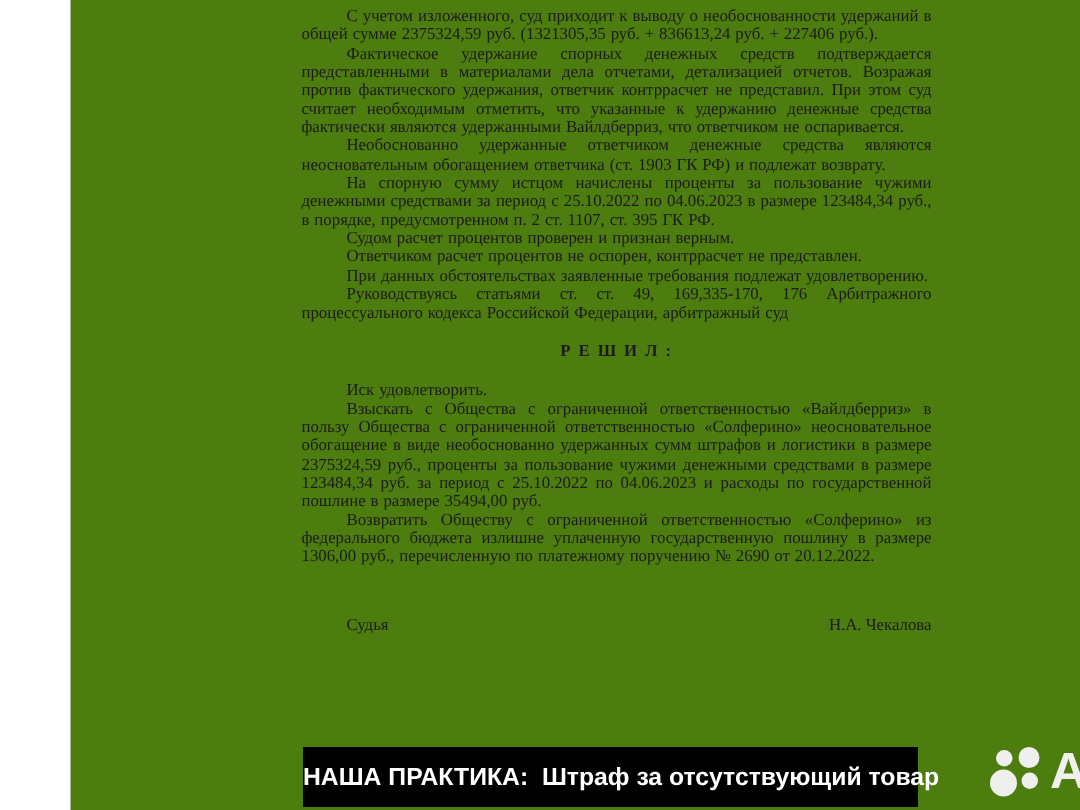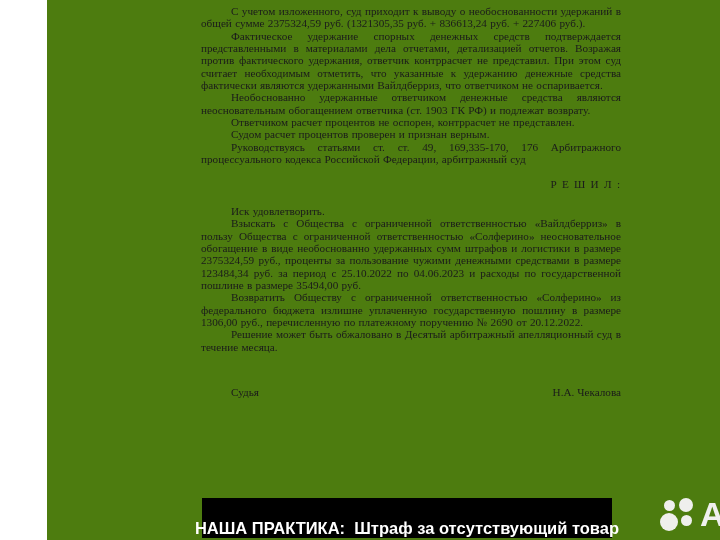--- a/index.html
+++ b/index.html
@@ -22,46 +22,46 @@
     color: #1b1b1b;
     z-index: 1;
   }
   .doc p {
     margin: 0;
     text-align: justify;
     text-indent: 30px;
     word-spacing: 0.5px;
   }
   .doc p.resolution {
-    text-align: right;
+    text-align: center;
     text-indent: 0;
-    font-weight: normal;
+    font-weight: bold;
     letter-spacing: 1px;
     margin-top: 13px;
     margin-bottom: 14px;
   }
   .sig-row {
     display: flex;
     justify-content: space-between;
     margin-top: 33px;
     padding-left: 30px;
   }
   .sig-row span { white-space: nowrap; }
 
   
   .banner {
     position: absolute;
     left: 155px; top: 498px;
     width: 410px; height: 40px;
     background: #000000;
     color: #ffffff;
     display: flex;
-    flex-direction: column;
+    flex-direction: row;
     align-items: center;
-    justify-content: flex-end;
+    justify-content: space-between;
     text-align: center;
     font-family: "Liberation Sans", sans-serif;
     font-weight: bold;
     font-size: 16.5px;
     line-height: 19px;
     white-space: nowrap;
     z-index: 2;
   }
 
   
@@ -105,30 +105,31 @@
         <i class="c3"></i>
         <i class="c4"></i>
     </span>
     <span class="avito-word">Avito</span>
   </div>
 
   <div class="doc">
     <p>С учетом изложенного, суд приходит к выводу о необоснованности удержаний в общей сумме 2375324,59 руб. (1321305,35 руб. + 836613,24 руб. + 227406 руб.).</p>
     <p>Фактическое удержание спорных денежных средств подтверждается представленными в материалами дела отчетами, детализацией отчетов. Возражая против фактического удержания, ответчик контррасчет не представил. При этом суд считает необходимым отметить, что указанные к удержанию денежные средства фактически являются удержанными Вайлдберриз, что ответчиком не оспаривается.</p>
     <p>Необоснованно удержанные ответчиком денежные средства являются неосновательным обогащением ответчика (ст. 1903 ГК РФ) и подлежат возврату.</p>
+    <p>На спорную сумму истцом начислены проценты за пользование чужими денежными средствами за период с 25.10.2022 по 04.06.2023 в размере 123484,34 руб., в порядке, предусмотренном п. 2 ст. 1107, ст. 395 ГК РФ.</p>
+    <p>Судом расчет процентов проверен и признан верным.</p>
     <p>Ответчиком расчет процентов не оспорен, контррасчет не представлен.</p>
-    <p>Судом расчет процентов проверен и признан верным.</p>
+    <p>При данных обстоятельствах заявленные требования подлежат удовлетворению.</p>
     <p>Руководствуясь статьями ст. ст. 49, 169,335-170, 176 Арбитражного процессуального кодекса Российской Федерации, арбитражный суд</p>
 
     <p class="resolution">Р Е Ш И Л :</p>
 
     <p>Иск удовлетворить.</p>
     <p>Взыскать с Общества с ограниченной ответственностью «Вайлдберриз» в пользу Общества с ограниченной ответственностью «Солферино» неосновательное обогащение в виде необоснованно удержанных сумм штрафов и логистики в размере 2375324,59 руб., проценты за пользование чужими денежными средствами в размере 123484,34 руб. за период с 25.10.2022 по 04.06.2023 и расходы по государственной пошлине в размере 35494,00 руб.</p>
     <p>Возвратить Обществу с ограниченной ответственностью «Солферино» из федерального бюджета излишне уплаченную государственную пошлину в размере 1306,00 руб., перечисленную по платежному поручению № 2690 от 20.12.2022.</p>
-    <p>Решение может быть обжаловано в Десятый арбитражный апелляционный суд в течение месяца.</p>
 
     <div class="sig-row">
       <span>Судья</span>
       <span>Н.А. Чекалова</span>
     </div>
   </div>
 
   <div class="banner">
     <span>НАША ПРАКТИКА:&nbsp; Штраф за отсутствующий товар</span>
   </div>

